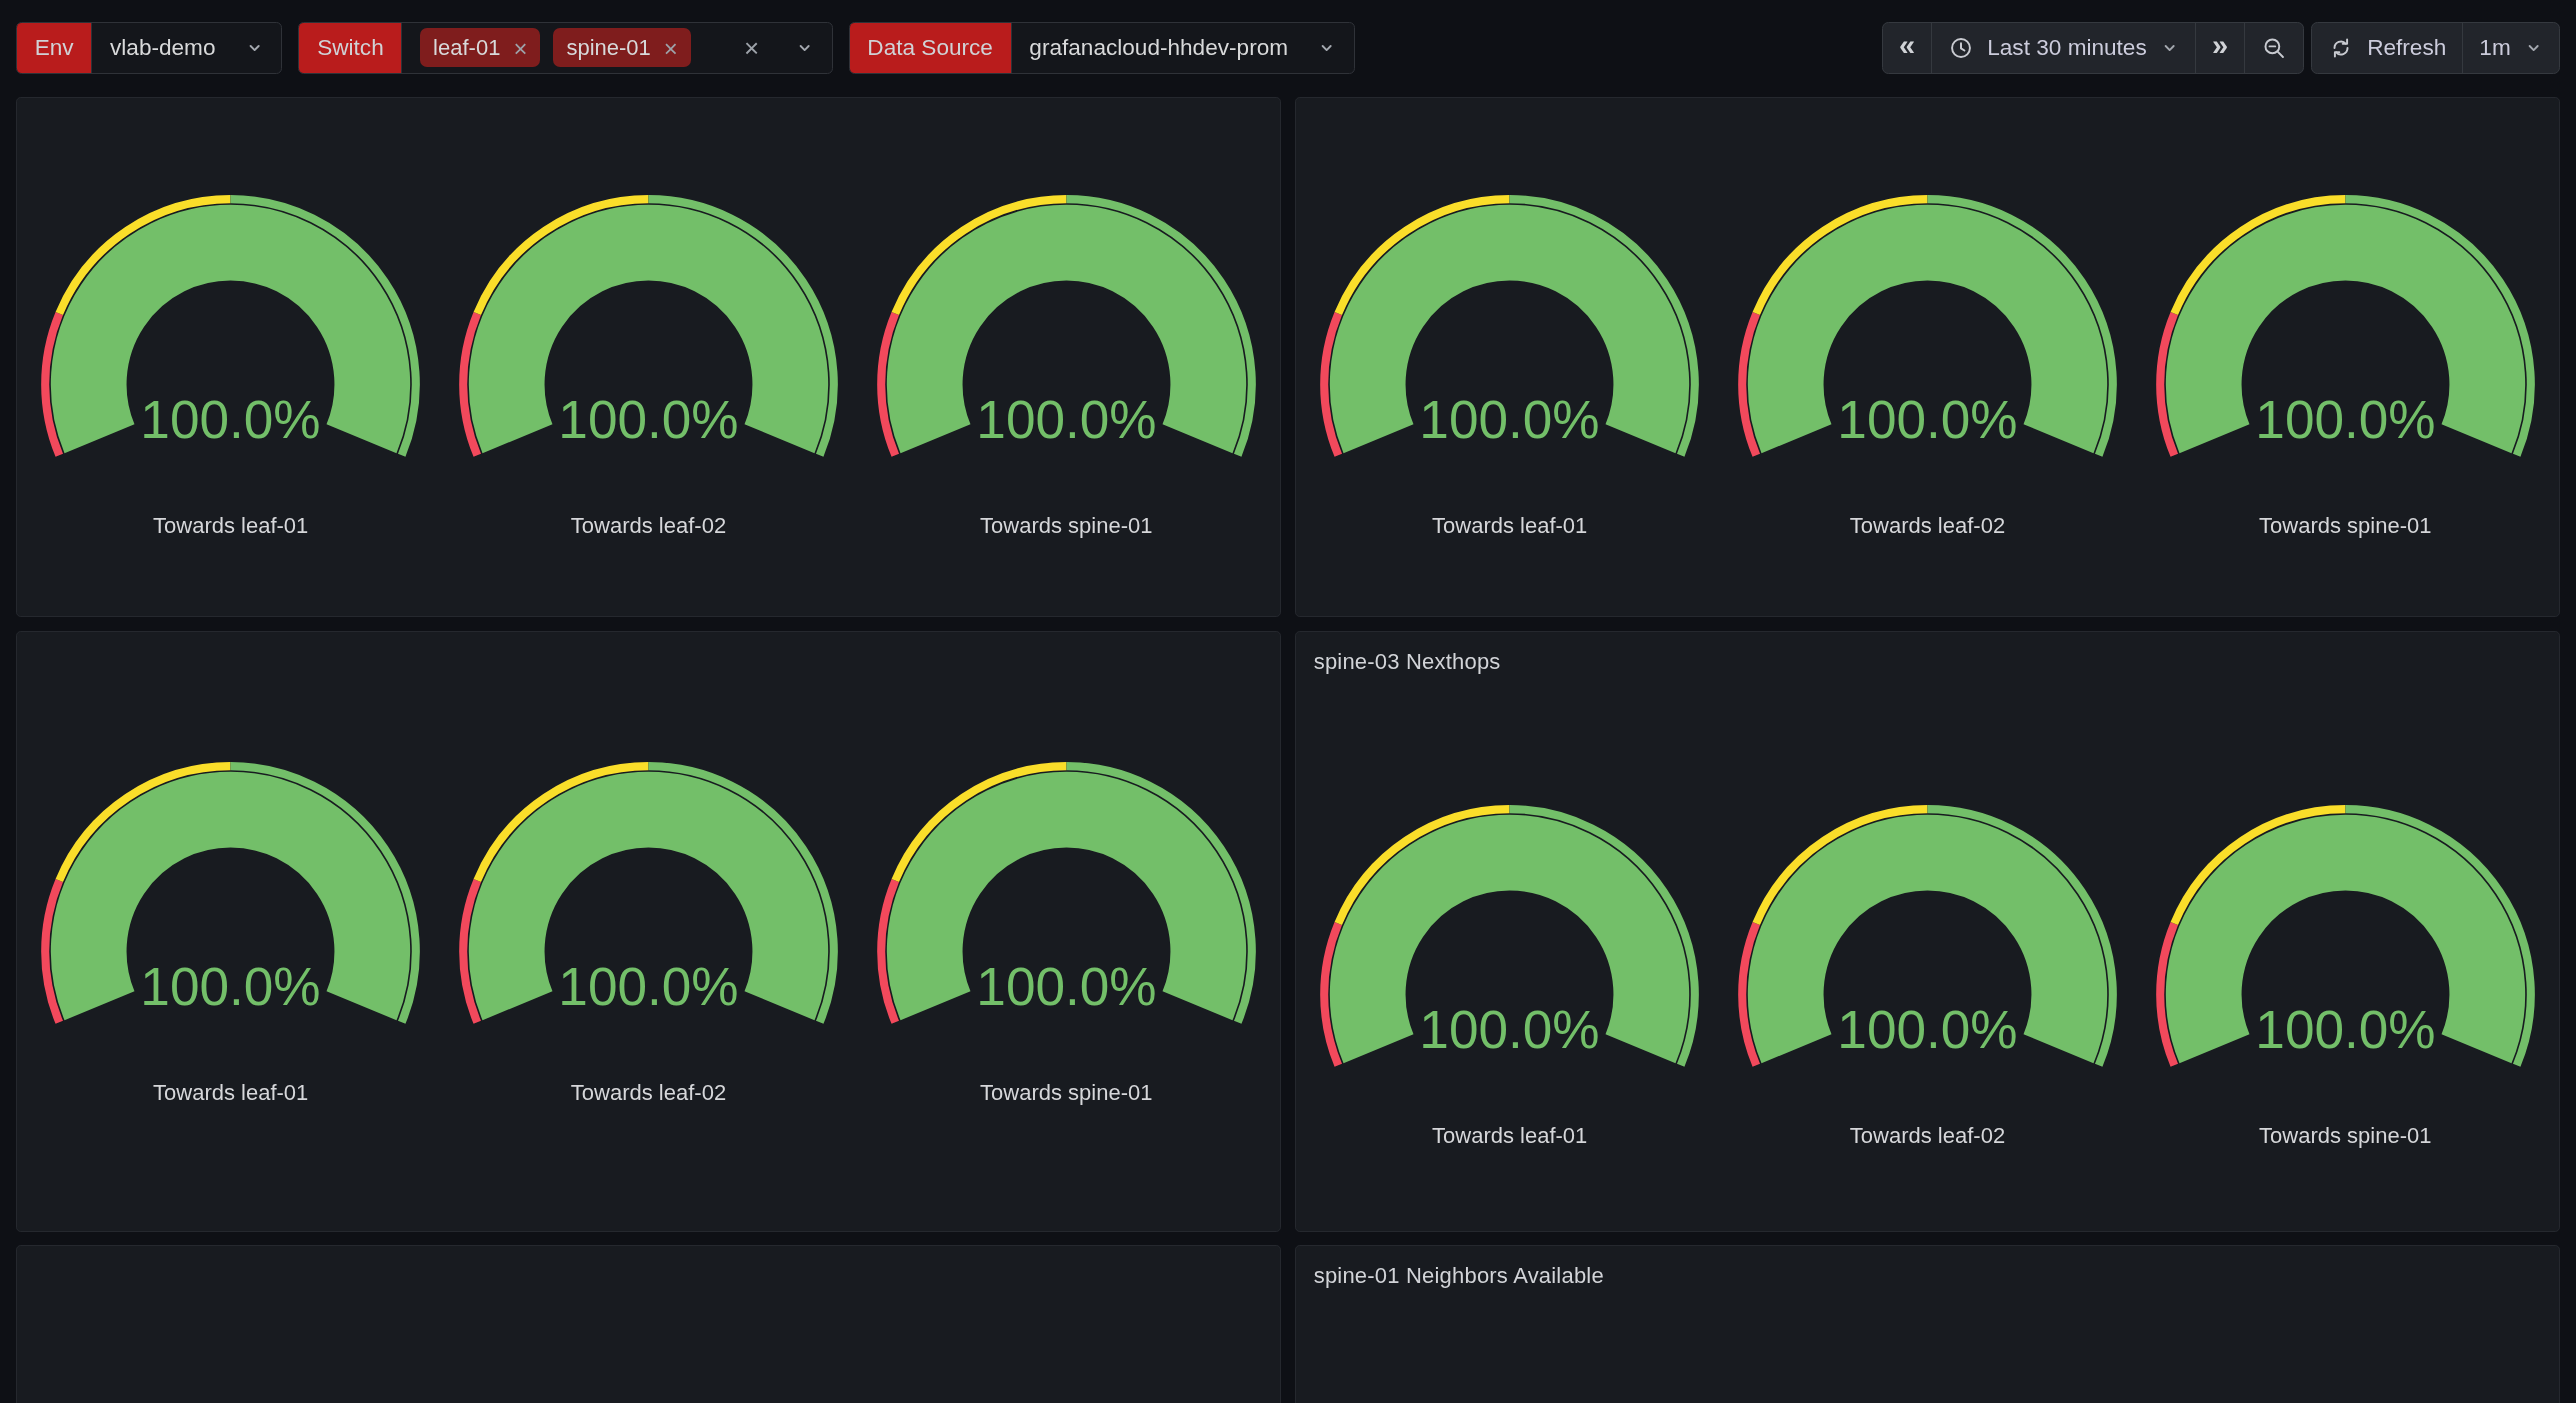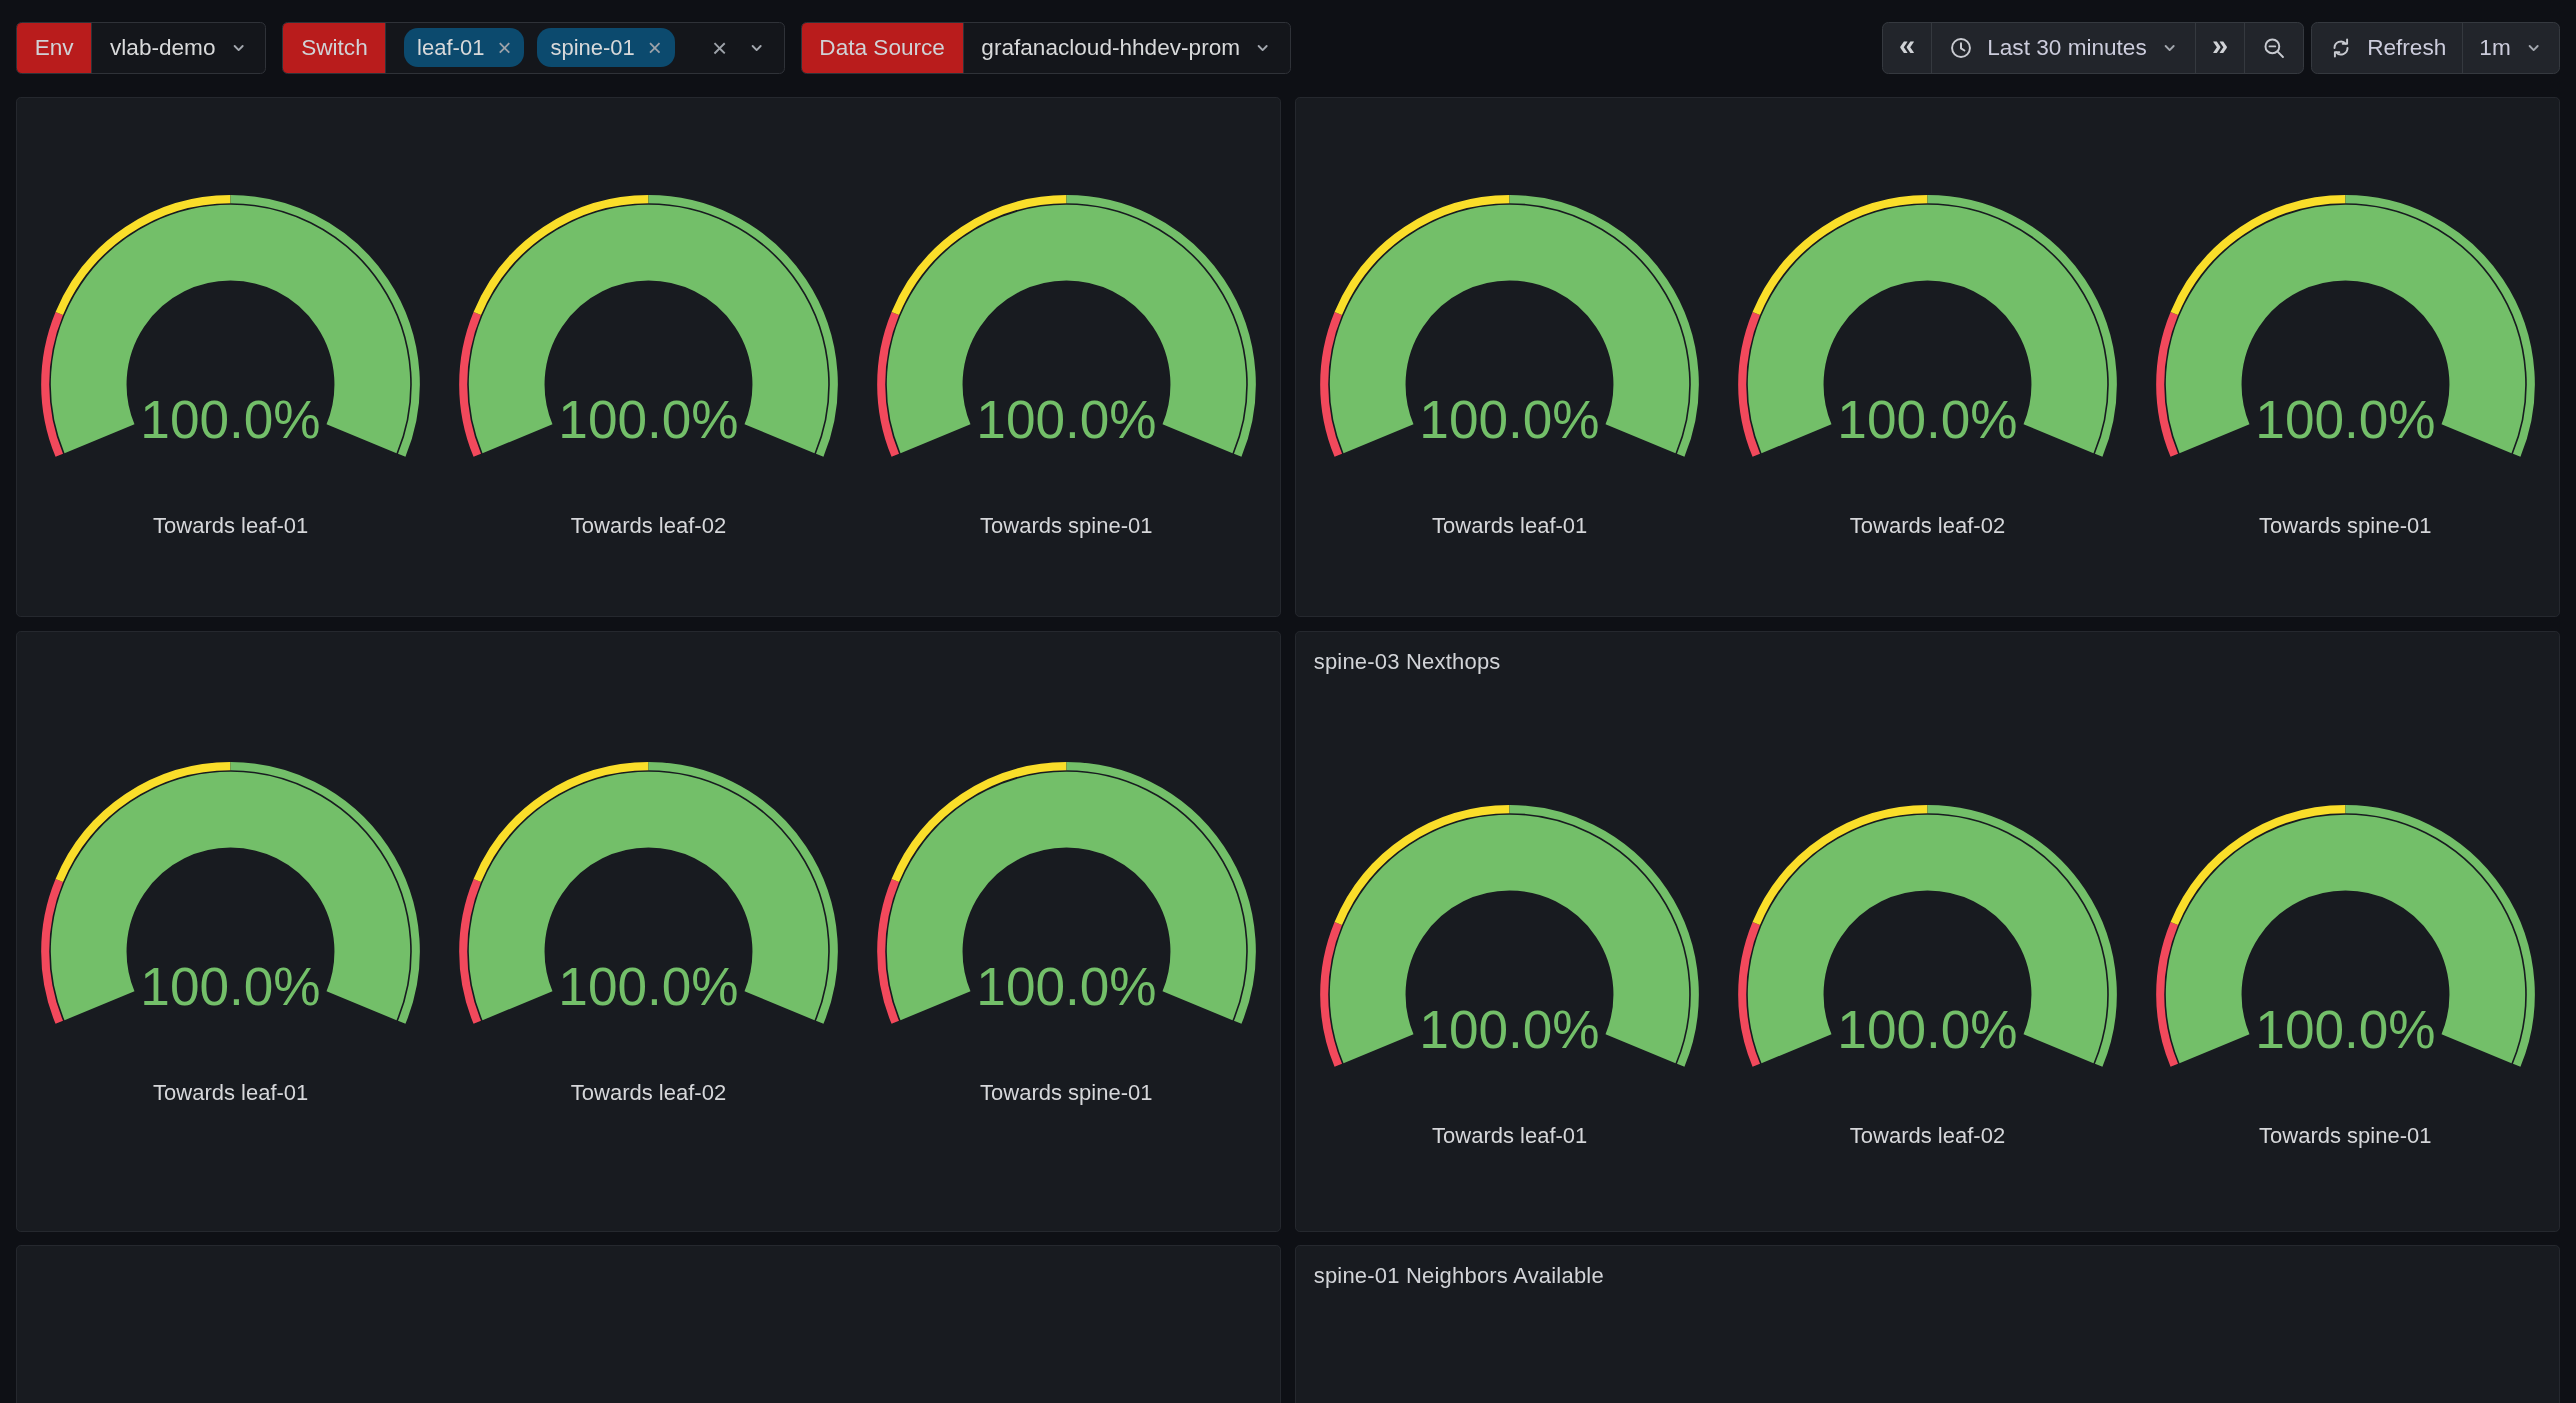--- a/index.html
+++ b/index.html
@@ -16,25 +16,25 @@
   }
   .var-ctrl{
     display:flex;align-items:stretch;height:50px;border:0.8px solid #2f3238;
     border-radius:5.6px;overflow:hidden;margin-right:16px;font-size:22.6px;
     color:#d8d9da;background:#14161b;flex:none;
   }
   .var-label{
     display:flex;align-items:center;padding:0 17.7px;background:#b91c1c;
     border-right:0.8px solid #2f3238;color:#d0d2d6;white-space:nowrap;
   }
-  .var-value{display:flex;align-items:center;padding:0 17.7px;gap:13px;white-space:nowrap;cursor:pointer;}
+  .var-value{display:flex;align-items:center;padding:0 17.7px;gap:29px;white-space:nowrap;cursor:pointer;}
   .chips{display:flex;align-items:center;}
   .chip{
-    display:inline-flex;align-items:center;gap:13px;background:#0c4a6e;
-    border-radius:14px;padding:6.4px 13px;margin-right:13px;font-size:22px;color:#d8d9da;
+    display:inline-flex;align-items:flex-end;gap:13px;background:#7f1d1d;
+    border-radius:7px;padding:6.4px 13px;margin-right:13px;font-size:22px;color:#d8d9da;
   }
   .x-glyph{color:#9da2a9;font-size:24px;line-height:1;font-weight:400;}
   .clear-x{color:#9da2a9;font-size:26px;line-height:1;margin:0 6.4px 0 11.3px;cursor:pointer;}
   .toolbar-right{margin-left:auto;display:flex;align-items:center;}
   .btn-group{
     display:flex;align-items:stretch;height:50px;border:0.8px solid #35393f;
     border-radius:6.4px;background:#22252b;color:#ccccdc;overflow:hidden;flex:none;
   }
   .btn-group + .btn-group{margin-left:7px;}
   .btn{display:flex;align-items:center;gap:13px;padding:0 16px;border-right:0.8px solid #35393f;font-size:22.6px;cursor:pointer;}

